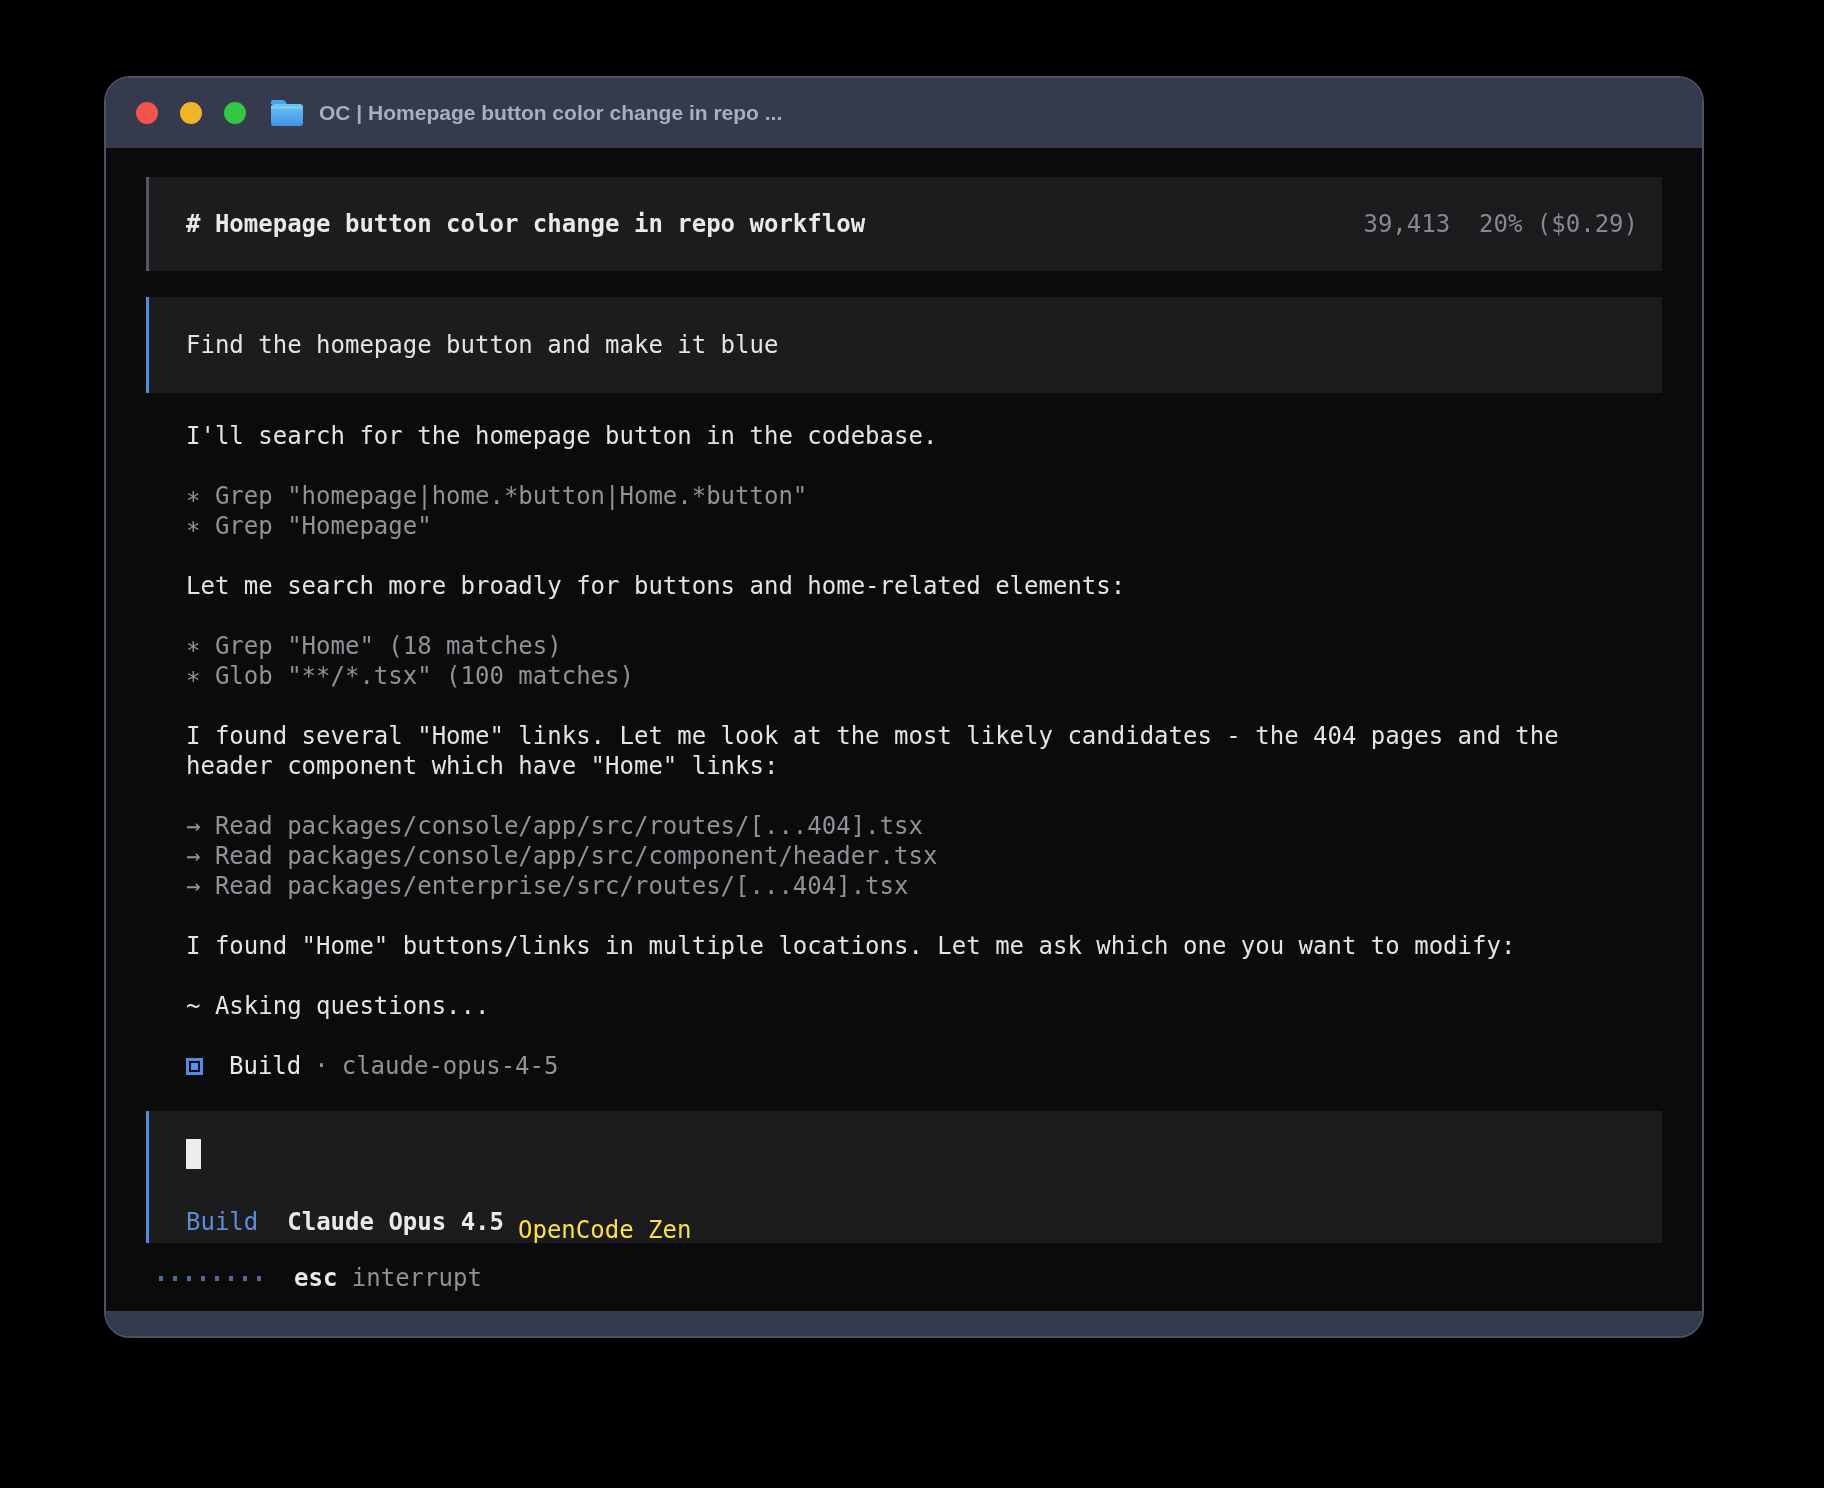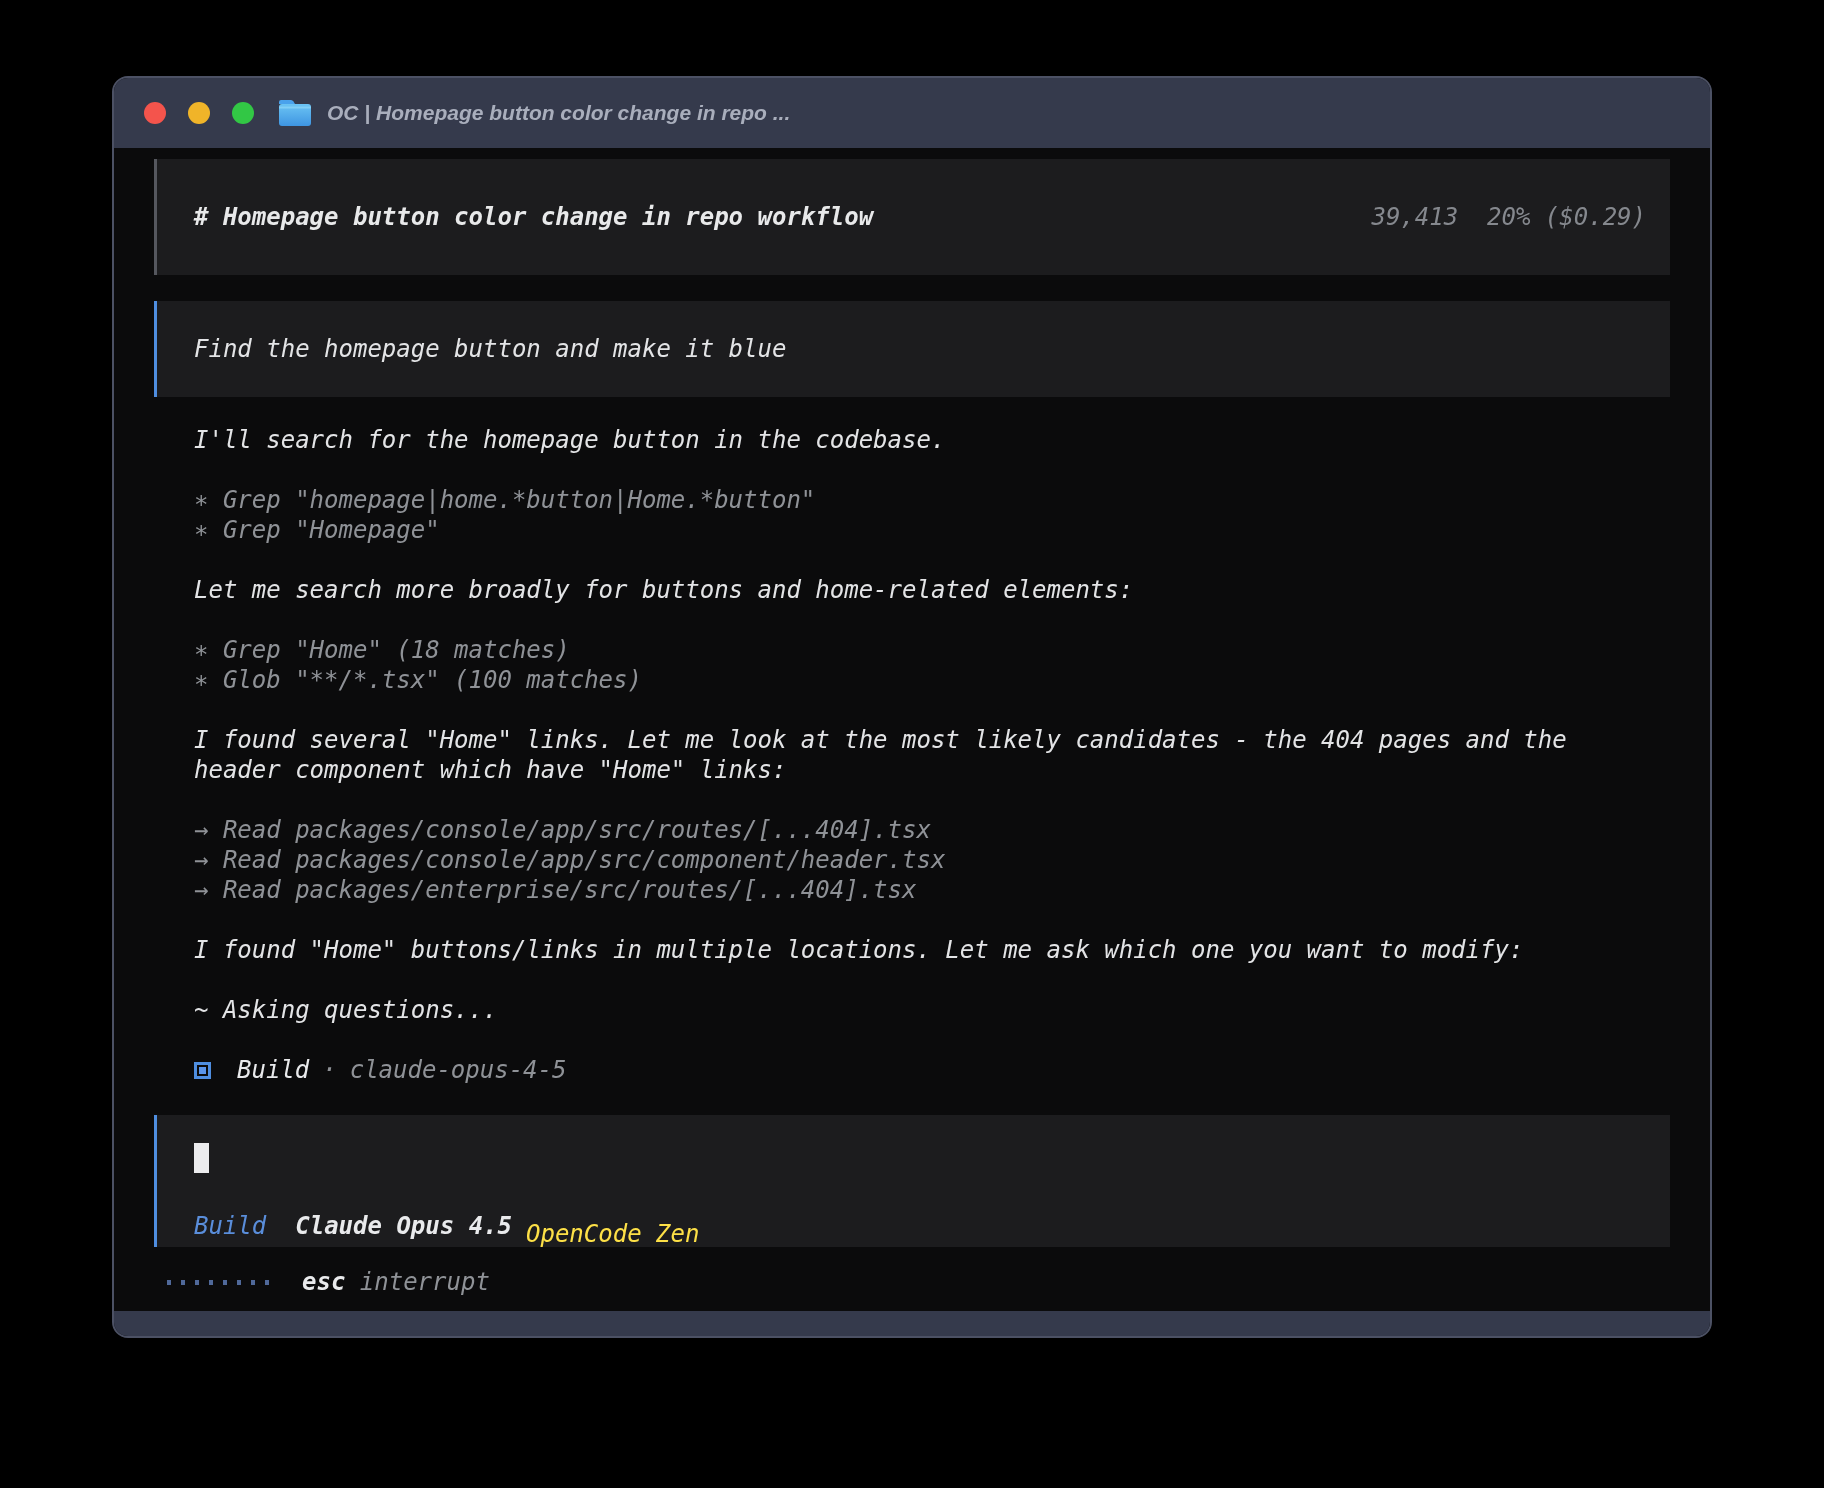--- a/index.html
+++ b/index.html
@@ -1,22 +1,22 @@
 <!DOCTYPE html>
 <html><head>
 <meta charset="utf-8">
 <style>
   * { margin:0; padding:0; box-sizing:border-box; }
   html,body { width:1824px; height:1488px; background:#000; overflow:hidden; }
   body { position:relative; font-family:"DejaVu Sans Mono", monospace; }
 
   .window {
-    position:absolute; left:112px; top:76px; width:1600px; height:1262px;
-    background:#0b0b0c; border:2px solid #4c5164; border-radius:16px;
-    display:flex; flex-direction:column; overflow:hidden;font-style:italic;
+    position:absolute; left:104px; top:76px; width:1600px; height:1262px;
+    background:#0b0b0c; border:2px solid #4c5164; border-radius:26px;
+    display:flex; flex-direction:column; overflow:hidden;
   }
 
   
   .titlebar {
     height:70px; flex:0 0 70px; background:#353a4c;
     display:flex; align-items:center; padding:0 30px;
   }
   .lights { display:flex; gap:22px; align-items:center; }
   .light { width:22px; height:22px; border-radius:50%; }
   .light.red    { background:#f4544c; }
@@ -30,21 +30,21 @@
 
   
   .content { flex:1 1 auto; padding:0 40px; font-size:24px; line-height:30px; color:#e3e4e6; }
 
   .block {
     background:#1c1c1e; border-left:3px solid #4f8ee0;
     padding-left:37px; padding-right:24px;
   }
 
   .header-block {
-    margin-top:11px; height:116px; border-left-color:#55575e;
+    margin-top:29px; height:94px; border-left-color:#55575e;
     display:flex; align-items:center; justify-content:space-between;
   }
   .header-title { font-weight:bold; color:#e8e9ea; white-space:pre; }
   .header-stats { color:#85888e; white-space:pre; }
 
   .user-block { margin-top:26px; height:96px; display:flex; align-items:center; }
   .user-text { color:#e3e4e6; white-space:pre; }
 
   .chat { margin-top:28px; padding-left:40px; }
   .chat > div { margin-bottom:30px; }

